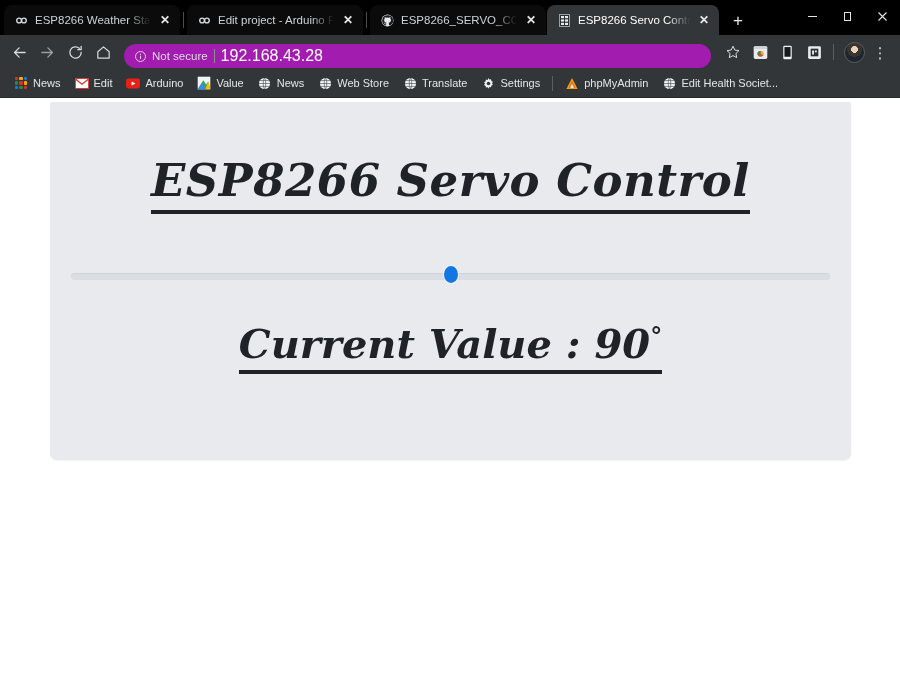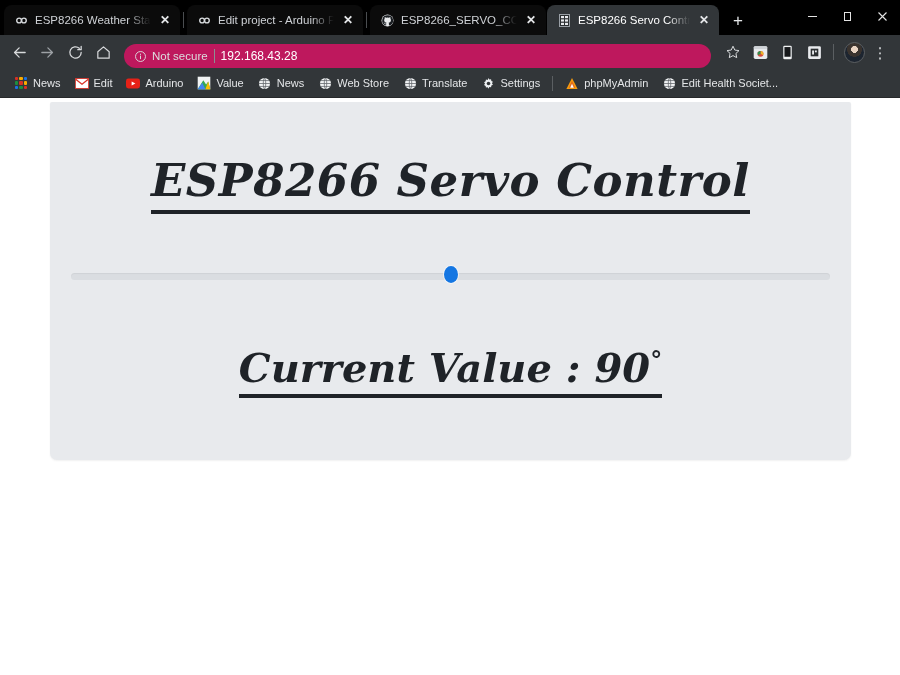--- a/index.html
+++ b/index.html
@@ -138,21 +138,21 @@
     height: 26px;
     display: flex;
     align-items: center;
     justify-content: center;
     color: #d8dadc;
     flex: 0 0 auto;
   }
   .omnibox {
     flex: 1 1 auto;
     height: 24px;
-    background: #be185d;
+    background: #a21caf;
     border-radius: 12px;
     display: flex;
     align-items: center;
     margin: 8px 8px 0 6px;
     padding: 0 10px;
     box-sizing: border-box;
     gap: 6px;
     max-width: 672px;
   }
   .secinfo {
@@ -164,21 +164,21 @@
     white-space: nowrap;
   }
   .omni-divider {
     width: 1px;
     height: 14px;
     background: #8b8f92;
     flex: 0 0 auto;
   }
   .url {
     color: #ffffff;
-    font-size: 12px;
+    font-size: 16px;
     white-space: nowrap;
   }
   .tb-right {
     display: flex;
     align-items: center;
     gap: 3px;
     flex: 0 0 auto;
   }
   .tbicon {
     width: 24px;
@@ -329,21 +329,20 @@
     left: 0;
     right: 0;
     top: 222px;
     text-align: center;
     font-family: "DejaVu Serif", serif;
     font-style: italic;
     font-weight: bold;
     font-size: 40px;
     line-height: 1;
     color: #1f2328;
-    margin-top: 24px;
   }
   .servo-value span.ul {
     display: inline-block;
     border-bottom: 4px solid #1f2328;
     padding-bottom: 6px;
   }
   .deg {
     font-size: 24px;
     vertical-align: super;
     line-height: 0;

